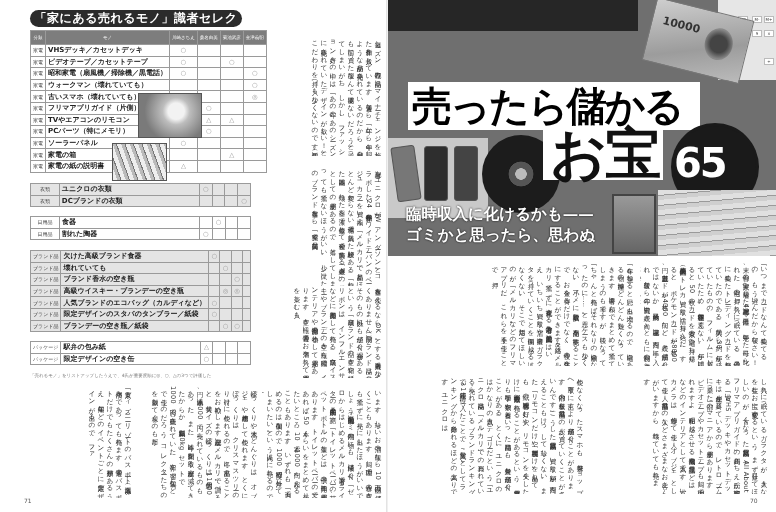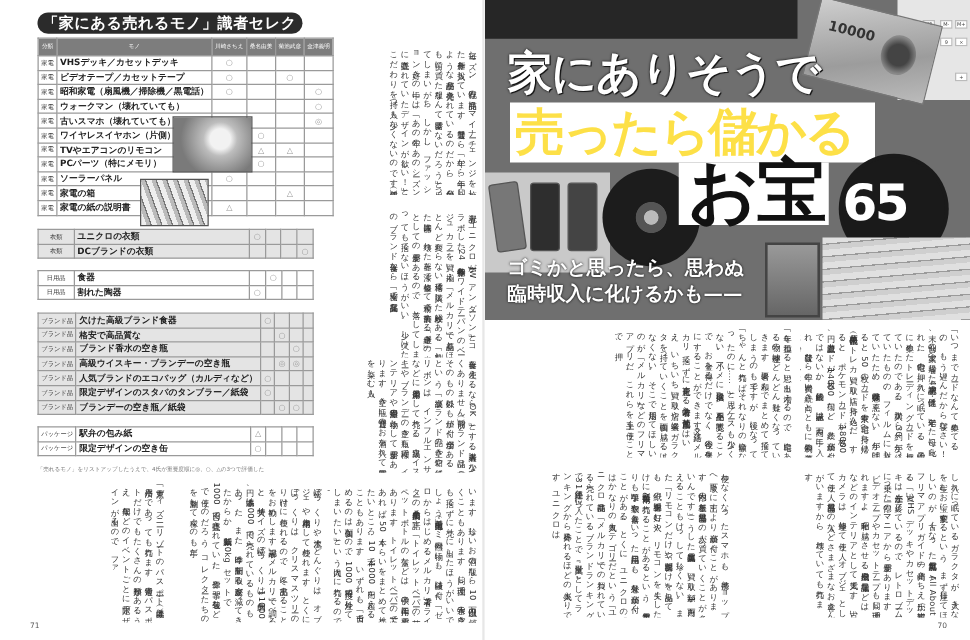--- a/index.html
+++ b/index.html
@@ -32,21 +32,21 @@
   .hero { position: absolute; left: 0; top: 0; width: 388px; height: 256px; background: #6f6f6f; overflow: hidden; }
   .hero-topbar { position: absolute; left: 0; top: 0; width: 250px; height: 31px; background: #262626; }
   .kicker { position: absolute; left: 18px; top: 5px; color: #fff; font-weight: bold; font-size: 17px; letter-spacing: 0.5px; white-space: nowrap; }
   .money { position: absolute; left: 260px; top: 8px; width: 100px; height: 65px; background: linear-gradient(160deg,#cfcfcf,#9c9c9c 60%,#bbb); transform: rotate(14deg); border: 1px solid #777; }
   .money .face { position: absolute; right: 14px; top: 14px; width: 28px; height: 32px; border-radius: 50%; background: radial-gradient(circle,#444 0 40%,#888 70%); }
   .money .val { position: absolute; left: 10px; top: 14px; font-size: 11px; font-weight: bold; color: #333; }
   .calc { position: absolute; left: 330px; top: 0; width: 58px; height: 80px; background: #e6e6e6; }
   .calc .key { position: absolute; width: 10px; height: 7px; background: #fff; border: 1px solid #bbb; font-size: 4px; text-align: center; color: #444; }
   .headline1 { position: absolute; left: 18px; top: 34px; color: #fff; font-weight: bold; font-size: 36px; letter-spacing: -1px; white-space: nowrap; text-shadow: 0 0 2px #000, 1px 1px 0 #222; }
   .whitebox1 { position: absolute; left: 20px; top: 82px; width: 292px; height: 48px; background: #fff; }
-  .headline2 { position: absolute; left: 24px; top: 82px; color: #fde047; font-weight: bold; font-size: 40px; letter-spacing: -2px; white-space: nowrap; line-height: 48px; }
+  .headline2 { position: absolute; left: 24px; top: 82px; color: #000000; font-weight: bold; font-size: 40px; letter-spacing: -2px; white-space: nowrap; line-height: 48px; }
   .whitebox2 { position: absolute; left: 155px; top: 130px; width: 120px; height: 50px; background: #fff; }
   .headline3 { position: absolute; left: 162px; top: 128px; color: #111; font-weight: bold; font-size: 56px; letter-spacing: -2px; white-space: nowrap; line-height: 52px; }
   .burst { position: absolute; left: 286px; top: 126px; width: 82px; height: 82px; background: #1a1a1a; border-radius: 50%; box-shadow: 0 0 0 3px #1a1a1a; }
   .burst::before { content: ""; position: absolute; inset: -6px; background: repeating-conic-gradient(#1a1a1a 0 6deg, transparent 6deg 12deg); border-radius: 50%; z-index: -1; }
   .burst-num { position: absolute; left: 0; right: 0; top: 14px; text-align: left; color: #fff; font-size: 40px; font-weight: bold; letter-spacing: -2px; }
   .phones { position: absolute; left: 0; top: 138px; width: 100px; height: 80px; background: #c9c9c9; }
   .phone { position: absolute; top: 8px; width: 24px; height: 55px; background: #2e2e2e; border-radius: 3px; border: 1px solid #555; }
   .record { position: absolute; left: 94px; top: 135px; width: 78px; height: 78px; border-radius: 50%; background: radial-gradient(circle,#bbb 0 10%,#555 11% 22%,#1c1c1c 23% 100%); }
   .card { position: absolute; left: 224px; top: 194px; width: 44px; height: 60px; background: linear-gradient(#999,#666); border: 2px solid #444; }
   .papers { position: absolute; left: 270px; top: 190px; width: 118px; height: 66px; background: repeating-linear-gradient(175deg,#e0e0e0 0 5px,#9a9a9a 5px 6px,#cfcfcf 6px 10px); }
@@ -106,21 +106,21 @@
       <tr>
             <td class="cat">家電</td>
             <td class="item">古いスマホ（壊れていても）</td>
             <td class="mk">○</td>
             <td class="mk"></td>
             <td class="mk"></td>
             <td class="mk">◎</td>
           </tr>
       <tr>
             <td class="cat">家電</td>
-            <td class="item">ワイヤレスイヤホン（片側）</td>
+            <td class="item">フリマアプリガイド（片側）</td>
             <td class="mk"></td>
             <td class="mk">○</td>
             <td class="mk"></td>
             <td class="mk"></td>
           </tr>
       <tr>
             <td class="cat">家電</td>
             <td class="item">TVやエアコンのリモコン</td>
             <td class="mk"></td>
             <td class="mk">△</td>
@@ -212,21 +212,21 @@
           <tr>
             <td class="cat">ブランド品</td>
             <td class="item">欠けた高級ブランド食器</td>
             <td class="mk">○</td>
             <td class="mk"></td>
             <td class="mk"></td>
             <td class="mk"></td>
           </tr>
       <tr>
             <td class="cat">ブランド品</td>
-            <td class="item">格安で高品質な</td>
+            <td class="item">壊れていても</td>
             <td class="mk"></td>
             <td class="mk">○</td>
             <td class="mk"></td>
             <td class="mk"></td>
           </tr>
       <tr>
             <td class="cat">ブランド品</td>
             <td class="item">ブランド香水の空き瓶</td>
             <td class="mk"></td>
             <td class="mk"></td>
@@ -314,43 +314,42 @@
         <span class="key" style="left:20px;top:30px">8</span>
         <span class="key" style="left:34px;top:30px">9</span>
         <span class="key" style="left:46px;top:30px">×</span>
         <span class="key" style="left:46px;top:58px">+</span>
       </div>
       <div class="money">
         <span class="val">10000</span>
         <span class="face"></span>
       </div>
       <div class="hero-topbar"></div>
-      <div class="headline1">家にありそうで</div>
 
       <div class="phones">
         <span class="phone" style="left:6px; transform:rotate(-8deg); background:#777;"></span>
         <span class="phone" style="left:36px;"></span>
         <span class="phone" style="left:66px; background:#444;"></span>
       </div>
       <div class="record"></div>
 
       <div class="whitebox1"></div>
       <div class="headline2">売ったら儲かる</div>
       <div class="whitebox2"></div>
       <div class="headline3">お宝</div>
       <div class="burst">
         <div class="burst-num">65</div>
       </div>
 
       <div class="card"></div>
       <div class="papers"></div>
 
       <div class="subhead">
+        <div>臨時収入に化けるかも——</div>
         <div>ゴミかと思ったら、思わぬ</div>
-        <div>臨時収入に化けるかも——</div>
       </div>
     </div>
 
     <div class="vcol" style="left:252px; top:262px; width:128px; height:104px;">「いつまでカードなんて集めてるの。もう遅いんだから寝なさい！」昨年末、仙台の実家へ帰省した本誌記者（40・男性）は、年老いた母に叱られた。自宅の押し入れに眠っている、子供の頃に集めたトレーディングカードを発掘していたのである。購入から約30年が経っていたものの、フィルムに封入していたため、保存状態は悪くない。年が明けると、50枚のカードを東京の自宅へ持ち帰り、秋葉原（千代田区）のトレカ買い取り店に持ち込んだ。すると、ポケモンカードが1枚8000円、遊戯王カードが1枚4000円など、続々と高値が付くではないか。最終的に、記者は6万円を手に入れ、普段なら年の出費い続き向とともに勝利の美酒に酔いしれた。</div>
     <div class="vcol" style="left:16px; top:262px; width:230px; height:104px;">「年を重ねると思い出も増えるので、自宅にある物の整理はどんどん難しくなっていきます。要者に頼んでまとめて捨ててしまうのも手ですが、後になって「ちゃんと売ればそれなりの金額になったのに……」と思うケースも少なくない。小マメに取捨選択し、不用品を販売することで、お金を得るだけでなく、今後の生活を身軽にすることができます」（『終活×メルカリ 捨てずに資産化する方法』著者の菊池武彦氏）とはいえ、いちいち買い取り店や業者にガラクタを持っていくことを面倒に感じる人は少なくない。そこで活用してほしいのが、「メルカリ」などのフリマアプリだ。これらを上手く使うことで、押</div>
     <div class="vcol" style="left:200px; top:374px; width:180px; height:120px;">し入れに眠っているガラクタが、大きな収入を生むお宝に変貌するという。まず注目してほしいのが、古くなった電気製品だ。「All About」フリマアプリガイド」の川崎さちえ氏が解説する。「古いVHSデッキやカセットデッキは生産が終了しているので、レトロブームに乗った一部のマニアから需要があります。ビデオテープやカセットテープも同じ理由で売れますよ。昭和を感じさせる扇風機や黒電話などは、喫茶店などのインテリアとして人気です。古いカメラは、修理して使う人、オブジェとして使う人、部品目当ての人などさまざまなお客さんがいますから、壊れていても売れます。</div>
     <div class="vcol" style="left:16px; top:374px; width:180px; height:120px;">使わなくなったスマホも、携帯ショップへ下取りに出すより高値が付くことがあります。内部の基板を部品目当ての人が買っていくことが多いんです」こうした電気製品は、買い取り額が1万円を超えることもけっして珍しくない。また、「リモコンだけ」や「説明書だけ」を出品しても、紙の説明書を好む人や、リモコンを失くした人向けに数百〜数千円で売れることがあるという。電気製品よりも手頃な衣類や食器といった日用品にも、意外な高値が付くことがある。とくに、ユニクロの服はかなりの人気カテゴリーだという。「ユニクロ商品は、「メルカリ」での買われている・売られているブランドランキングで3年連続1位に入ったことで、『殿堂入り』としてランキングから除外されるほどの人気ぶりです。ユニクロは</div>
 
     <div class="page-num" style="left:362px; top:497px;">70</div>
   </div>

